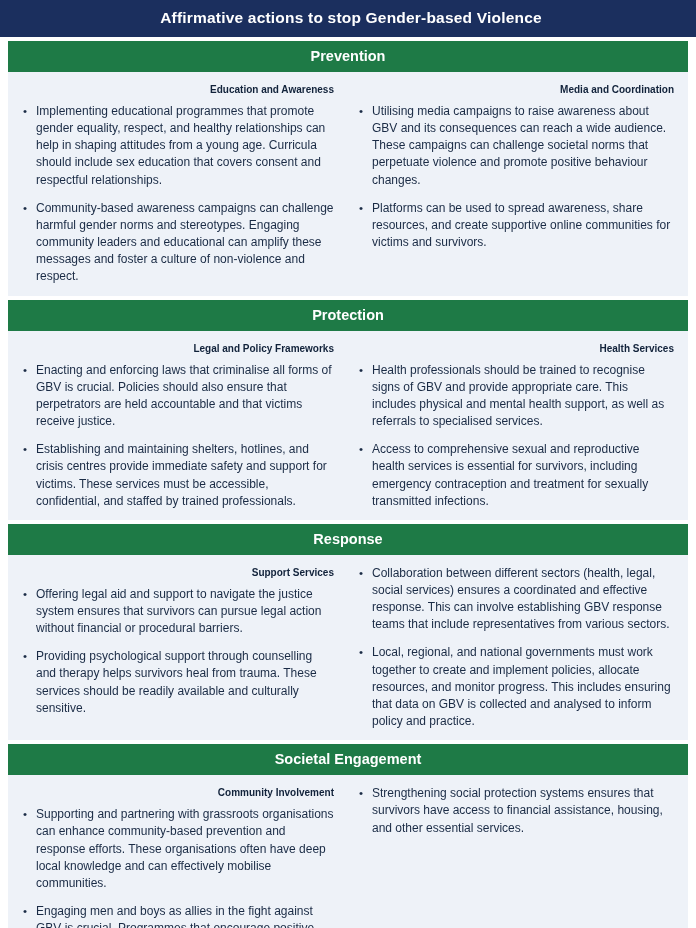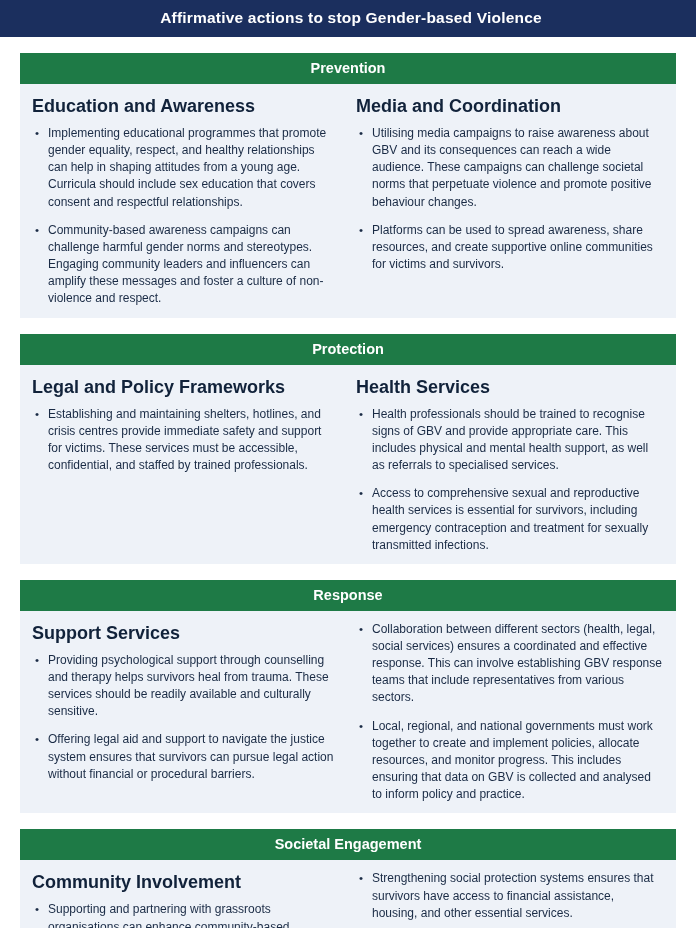--- a/index.html
+++ b/index.html
@@ -22,21 +22,21 @@
   .title-bar {
     background: #1b2f5e;
     color: #ffffff;
     text-align: center;
     font-size: 15.5px;
     font-weight: bold;
     letter-spacing: 0.2px;
     padding: 9px 10px 10px 16px;
   }
   .section {
-    margin: 16px;
+    margin: 4px;
   }
   .section-header {
     background: #1e7a46;
     color: #ffffff;
     text-align: center;
     font-size: 14.5px;
     font-weight: bold;
     padding: 7px 10px 8px 10px;
     margin: 4px 4px 0 4px;
   }
@@ -49,24 +49,25 @@
   }
   .col {
     width: 50%;
     box-sizing: border-box;
     padding: 0 14px 0 12px;
   }
   .col-right {
     padding-left: 8px;
   }
   .col-title {
-    font-size: 18px;
+    font-size: 10px;
     font-weight: bold;
     color: #11223a;
     margin: 2px 0 8px 0;
+    text-align: right;
   }
   ul.points {
     list-style: none;
     margin: 0;
     padding: 0;
   }
   ul.points li {
     position: relative;
     padding-left: 16px;
     margin-bottom: 11px;
@@ -94,60 +95,61 @@
 
   <div class="title-bar">Affirmative actions to stop Gender-based Violence</div>
 
   <div class="section">
     <div class="section-header">Prevention</div>
     <div class="section-body">
       <div class="col">
         <div class="col-title">Education and Awareness</div>
         <ul class="points">
           <li>Implementing educational programmes that promote gender equality, respect, and healthy relationships can help in shaping attitudes from a young age. Curricula should include sex education that covers consent and respectful relationships.</li>
-          <li>Community-based awareness campaigns can challenge harmful gender norms and stereotypes. Engaging community leaders and influencers can amplify these messages and foster a culture of non-violence and respect.</li>
+          <li>Community-based awareness campaigns can challenge harmful gender norms and stereotypes. Engaging community leaders and educational can amplify these messages and foster a culture of non-violence and respect.</li>
         </ul>
       </div>
       <div class="col col-right">
         <div class="col-title">Media and Coordination</div>
         <ul class="points">
           <li>Utilising media campaigns to raise awareness about GBV and its consequences can reach a wide audience. These campaigns can challenge societal norms that perpetuate violence and promote positive behaviour changes.</li>
           <li>Platforms can be used to spread awareness, share resources, and create supportive online communities for victims and survivors.</li>
         </ul>
       </div>
     </div>
   </div>
 
   <div class="section">
     <div class="section-header">Protection</div>
     <div class="section-body">
       <div class="col">
         <div class="col-title">Legal and Policy Frameworks</div>
         <ul class="points">
+          <li>Enacting and enforcing laws that criminalise all forms of GBV is crucial. Policies should also ensure that perpetrators are held accountable and that victims receive justice.</li>
           <li>Establishing and maintaining shelters, hotlines, and crisis centres provide immediate safety and support for victims. These services must be accessible, confidential, and staffed by trained professionals.</li>
         </ul>
       </div>
       <div class="col col-right">
         <div class="col-title">Health Services</div>
         <ul class="points">
           <li>Health professionals should be trained to recognise signs of GBV and provide appropriate care. This includes physical and mental health support, as well as referrals to specialised services.</li>
           <li>Access to comprehensive sexual and reproductive health services is essential for survivors, including emergency contraception and treatment for sexually transmitted infections.</li>
         </ul>
       </div>
     </div>
   </div>
 
   <div class="section">
     <div class="section-header">Response</div>
     <div class="section-body">
       <div class="col">
         <div class="col-title">Support Services</div>
         <ul class="points">
+          <li>Offering legal aid and support to navigate the justice system ensures that survivors can pursue legal action without financial or procedural barriers.</li>
           <li>Providing psychological support through counselling and therapy helps survivors heal from trauma. These services should be readily available and culturally sensitive.</li>
-          <li>Offering legal aid and support to navigate the justice system ensures that survivors can pursue legal action without financial or procedural barriers.</li>
         </ul>
       </div>
       <div class="col col-right">
         <ul class="points">
           <li>Collaboration between different sectors (health, legal, social services) ensures a coordinated and effective response. This can involve establishing GBV response teams that include representatives from various sectors.</li>
           <li>Local, regional, and national governments must work together to create and implement policies, allocate resources, and monitor progress. This includes ensuring that data on GBV is collected and analysed to inform policy and practice.</li>
         </ul>
       </div>
     </div>
   </div>

